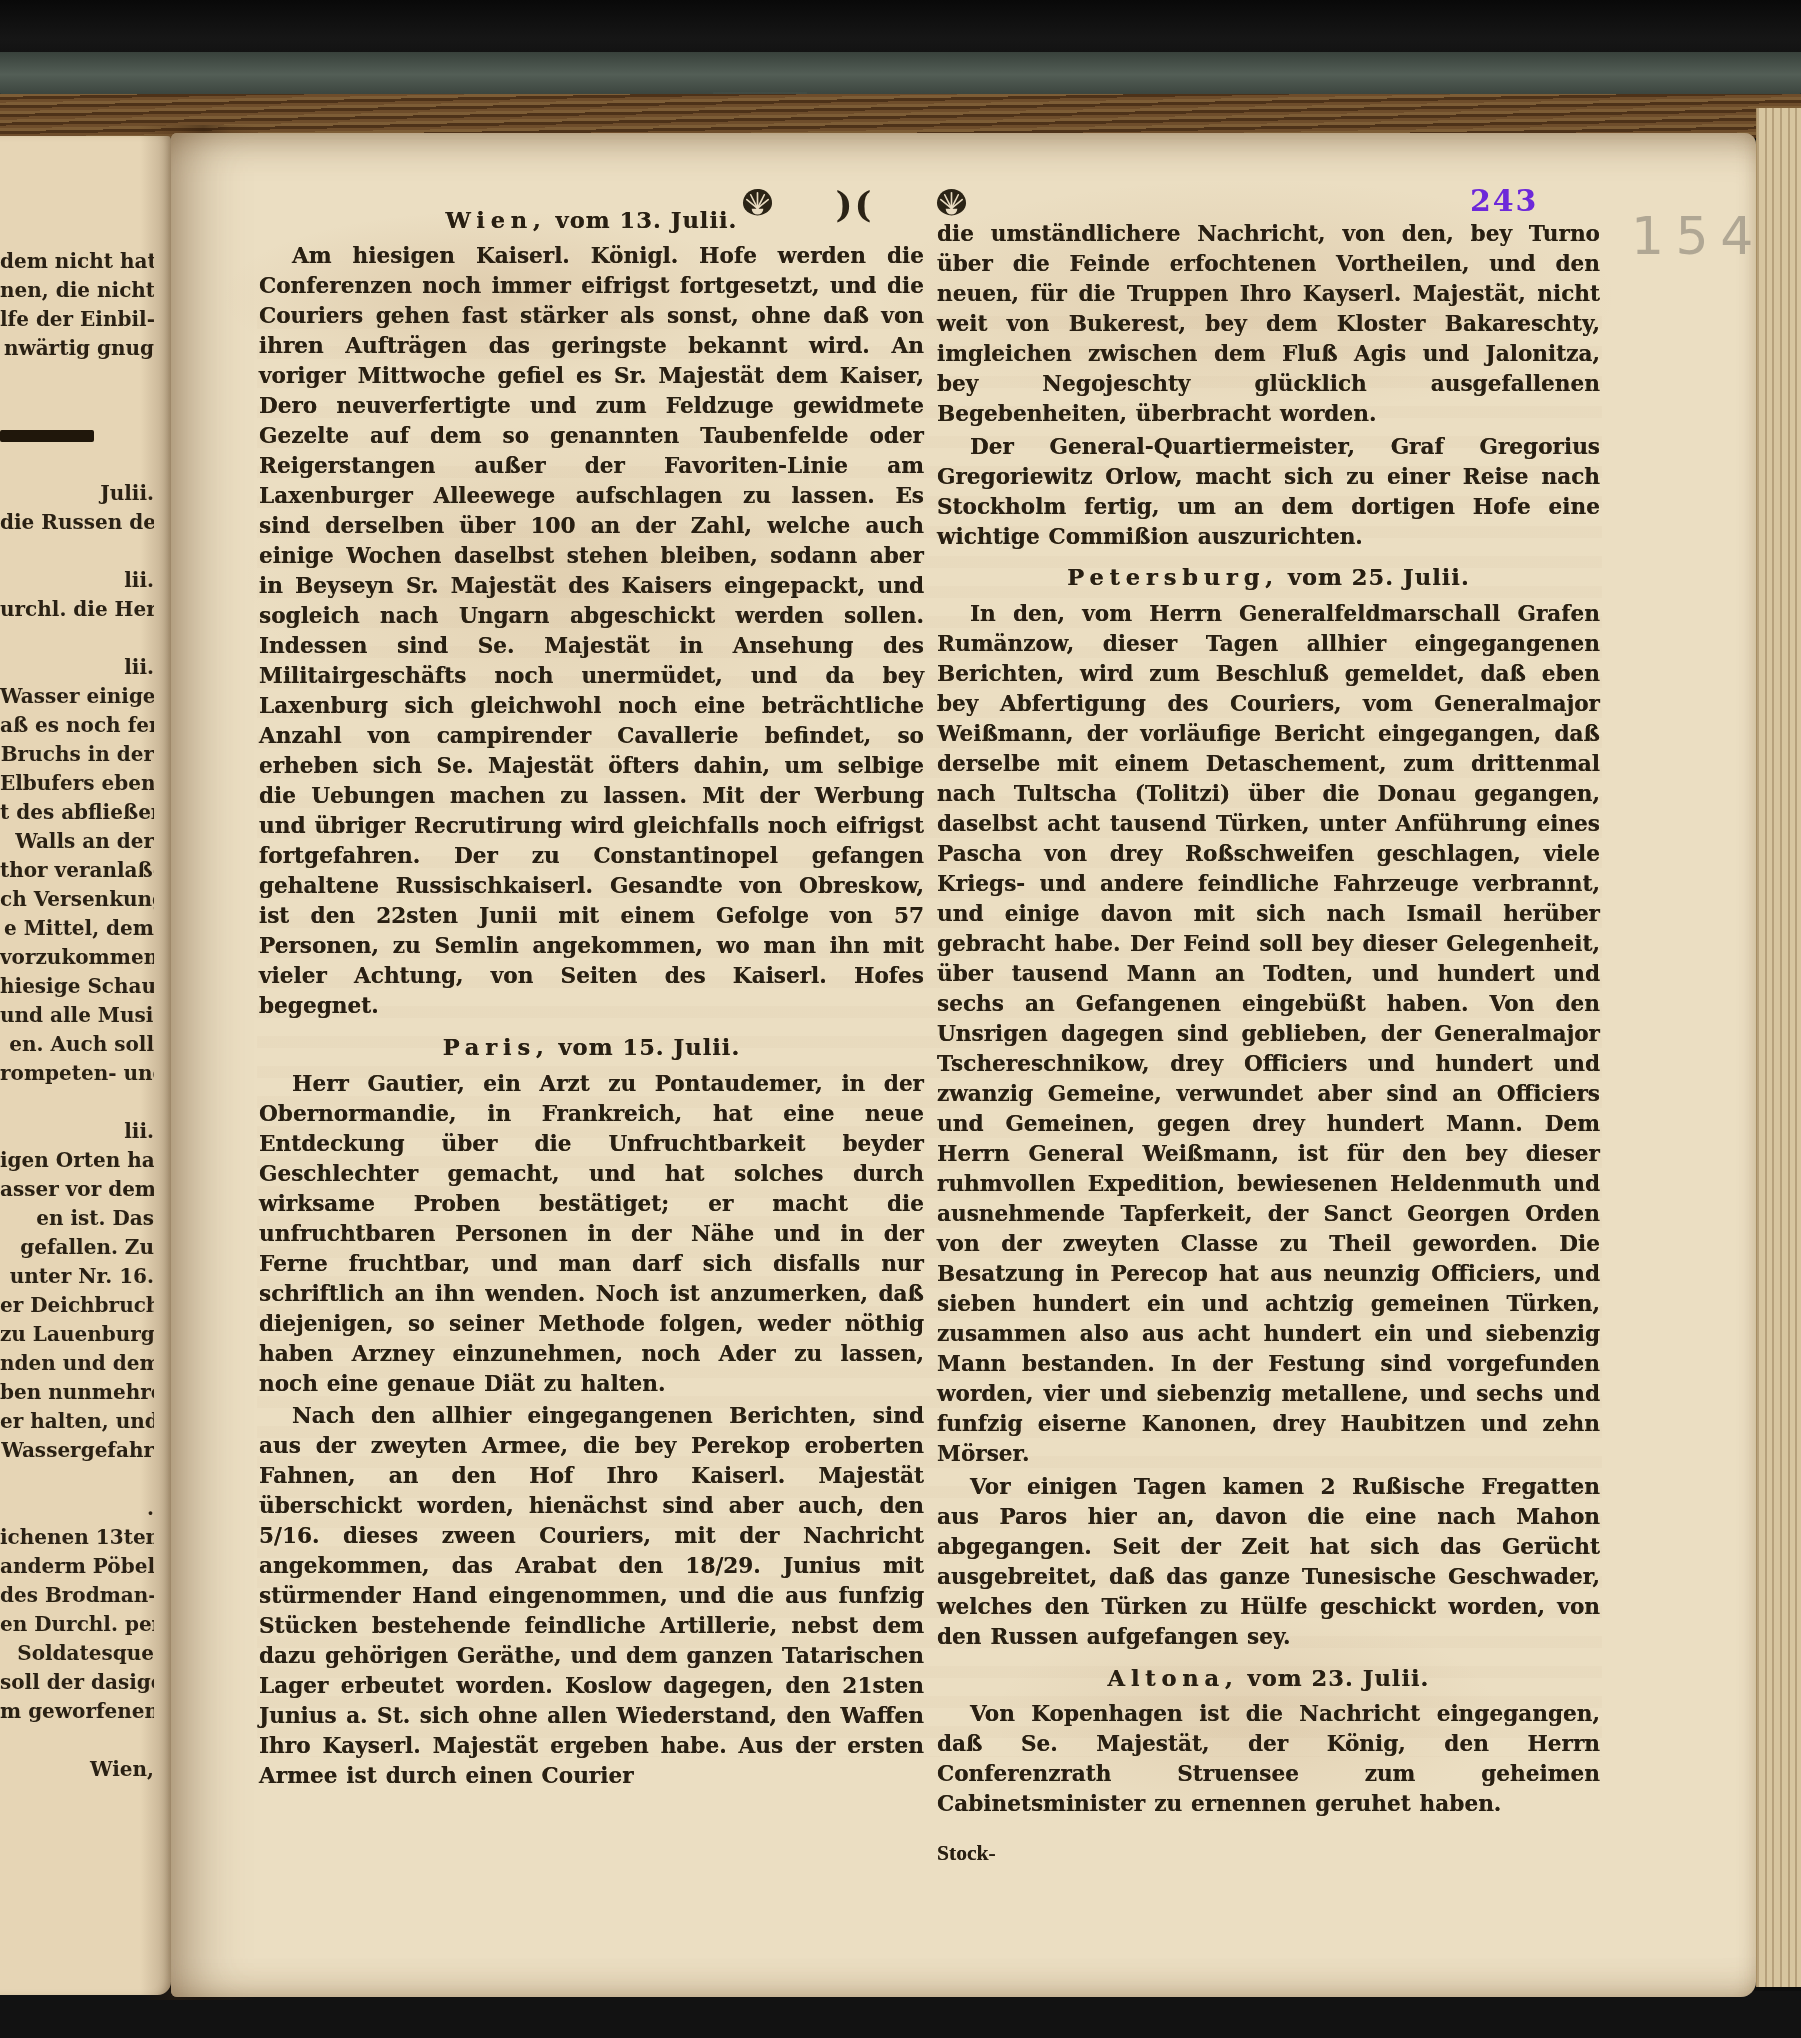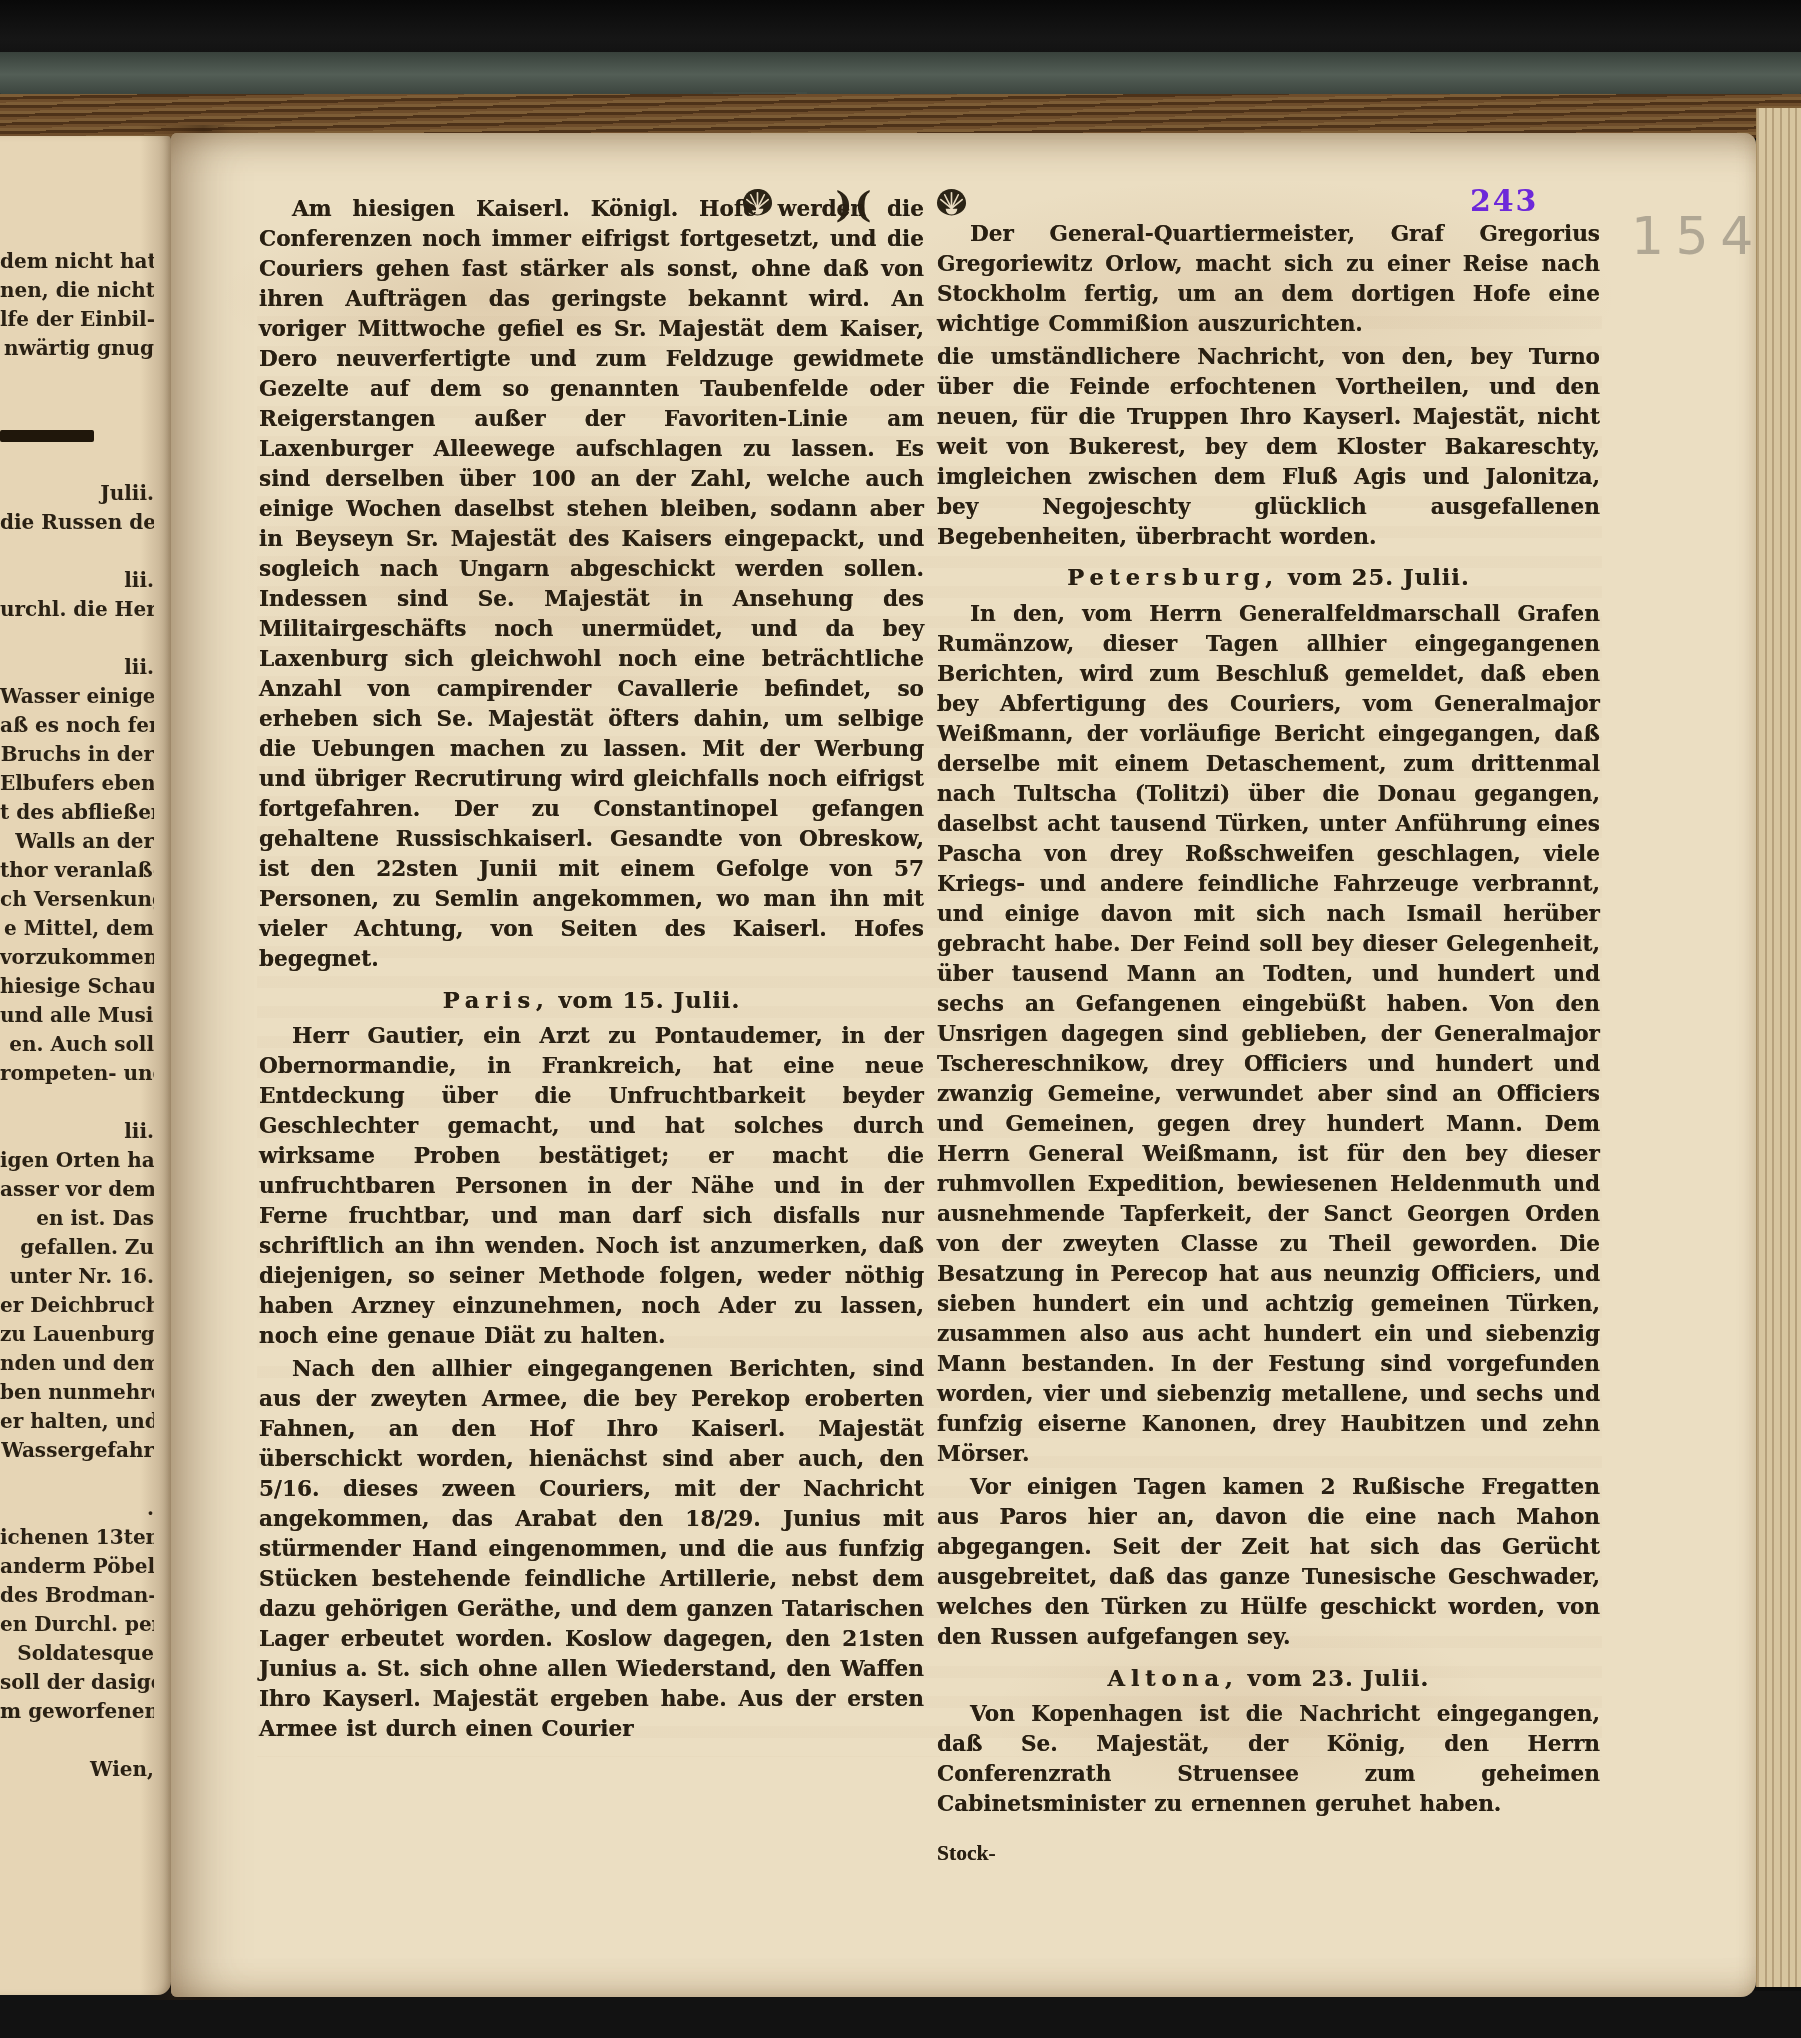--- a/index.html
+++ b/index.html
@@ -181,28 +181,29 @@
             <line x1="18" y1="22" x2="29" y2="13"></line>
           </g>
           <path d="M12 22.5 a6 6 0 0 0 12 0 Z" fill="#e9dcc1"></path>
         </svg>
       </span>
     </div>
 
     <div class="page-number">243</div>
 
     <div class="col col-left">
+        <div class="heading"><span class="city">Wien,</span><span class="rest">&nbsp;vom 13. Julii.</span></div>
         <p class="para">Am hiesigen Kaiserl. Königl. Hofe werden die Conferenzen noch immer eifrigst fortgesetzt, und die Couriers gehen fast stärker als sonst, ohne daß von ihren Aufträgen das geringste bekannt wird. An voriger Mittwoche gefiel es Sr. Majestät dem Kaiser, Dero neuverfertigte und zum Feldzuge gewidmete Gezelte auf dem so genannten Taubenfelde oder Reigerstangen außer der Favoriten-Linie am Laxenburger Alleewege aufschlagen zu lassen. Es sind derselben über 100 an der Zahl, welche auch einige Wochen daselbst stehen bleiben, sodann aber in Beyseyn Sr. Majestät des Kaisers eingepackt, und sogleich nach Ungarn abgeschickt werden sollen. Indessen sind Se. Majestät in Ansehung des Militairgeschäfts noch unermüdet, und da bey Laxenburg sich gleichwohl noch eine beträchtliche Anzahl von campirender Cavallerie befindet, so erheben sich Se. Majestät öfters dahin, um selbige die Uebungen machen zu lassen. Mit der Werbung und übriger Recrutirung wird gleichfalls noch eifrigst fortgefahren. Der zu Constantinopel gefangen gehaltene Russischkaiserl. Gesandte von Obreskow, ist den 22sten Junii mit einem Gefolge von 57 Personen, zu Semlin angekommen, wo man ihn mit vieler Achtung, von Seiten des Kaiserl. Hofes begegnet.</p>
         <div class="heading"><span class="city">Paris,</span><span class="rest">&nbsp;vom 15. Julii.</span></div>
         <p class="para">Herr Gautier, ein Arzt zu Pontaudemer, in der Obernormandie, in Frankreich, hat eine neue Entdeckung über die Unfruchtbarkeit beyder Geschlechter gemacht, und hat solches durch wirksame Proben bestätiget; er macht die unfruchtbaren Personen in der Nähe und in der Ferne fruchtbar, und man darf sich disfalls nur schriftlich an ihn wenden. Noch ist anzumerken, daß diejenigen, so seiner Methode folgen, weder nöthig haben Arzney einzunehmen, noch Ader zu lassen, noch eine genaue Diät zu halten.</p>
         <p class="para">Nach den allhier eingegangenen Berichten, sind aus der zweyten Armee, die bey Perekop eroberten Fahnen, an den Hof Ihro Kaiserl. Majestät überschickt worden, hienächst sind aber auch, den 5/16. dieses zween Couriers, mit der Nachricht angekommen, das Arabat den 18/29. Junius mit stürmender Hand eingenommen, und die aus funfzig Stücken bestehende feindliche Artillerie, nebst dem dazu gehörigen Geräthe, und dem ganzen Tatarischen Lager erbeutet worden. Koslow dagegen, den 21sten Junius a. St. sich ohne allen Wiederstand, den Waffen Ihro Kayserl. Majestät ergeben habe. Aus der ersten Armee ist durch einen Courier</p>
       </div>
     <div class="col col-right">
+        <p class="para noindent">die umständlichere Nachricht, von den, bey Turno über die Feinde erfochtenen Vortheilen, und den neuen, für die Truppen Ihro Kayserl. Majestät, nicht weit von Bukerest, bey dem Kloster Bakareschty, imgleichen zwischen dem Fluß Agis und Jalonitza, bey Negojeschty glücklich ausgefallenen Begebenheiten, überbracht worden.</p>
         <p class="para">Der General-Quartiermeister, Graf Gregorius Gregoriewitz Orlow, macht sich zu einer Reise nach Stockholm fertig, um an dem dortigen Hofe eine wichtige Commißion auszurichten.</p>
-        <p class="para noindent">die umständlichere Nachricht, von den, bey Turno über die Feinde erfochtenen Vortheilen, und den neuen, für die Truppen Ihro Kayserl. Majestät, nicht weit von Bukerest, bey dem Kloster Bakareschty, imgleichen zwischen dem Fluß Agis und Jalonitza, bey Negojeschty glücklich ausgefallenen Begebenheiten, überbracht worden.</p>
         <div class="heading"><span class="city">Petersburg,</span><span class="rest">&nbsp;vom 25. Julii.</span></div>
         <p class="para">In den, vom Herrn Generalfeldmarschall Grafen Rumänzow, dieser Tagen allhier eingegangenen Berichten, wird zum Beschluß gemeldet, daß eben bey Abfertigung des Couriers, vom Generalmajor Weißmann, der vorläufige Bericht eingegangen, daß derselbe mit einem Detaschement, zum drittenmal nach Tultscha (Tolitzi) über die Donau gegangen, daselbst acht tausend Türken, unter Anführung eines Pascha von drey Roßschweifen geschlagen, viele Kriegs- und andere feindliche Fahrzeuge verbrannt, und einige davon mit sich nach Ismail herüber gebracht habe. Der Feind soll bey dieser Gelegenheit, über tausend Mann an Todten, und hundert und sechs an Gefangenen eingebüßt haben. Von den Unsrigen dagegen sind geblieben, der Generalmajor Tschereschnikow, drey Officiers und hundert und zwanzig Gemeine, verwundet aber sind an Officiers und Gemeinen, gegen drey hundert Mann. Dem Herrn General Weißmann, ist für den bey dieser ruhmvollen Expedition, bewiesenen Heldenmuth und ausnehmende Tapferkeit, der Sanct Georgen Orden von der zweyten Classe zu Theil geworden. Die Besatzung in Perecop hat aus neunzig Officiers, und sieben hundert ein und achtzig gemeinen Türken, zusammen also aus acht hundert ein und siebenzig Mann bestanden. In der Festung sind vorgefunden worden, vier und siebenzig metallene, und sechs und funfzig eiserne Kanonen, drey Haubitzen und zehn Mörser.</p>
         <p class="para">Vor einigen Tagen kamen 2 Rußische Fregatten aus Paros hier an, davon die eine nach Mahon abgegangen. Seit der Zeit hat sich das Gerücht ausgebreitet, daß das ganze Tunesische Geschwader, welches den Türken zu Hülfe geschickt worden, von den Russen aufgefangen sey.</p>
         <div class="heading"><span class="city">Altona,</span><span class="rest">&nbsp;vom 23. Julii.</span></div>
         <p class="para">Von Kopenhagen ist die Nachricht eingegangen, daß Se. Majestät, der König, den Herrn Conferenzrath Struensee zum geheimen Cabinetsminister zu ernennen geruhet haben.</p>
         <div class="catchword">Stock-</div>
       </div>
   </div>
 
   <div class="stamp">154</div>

